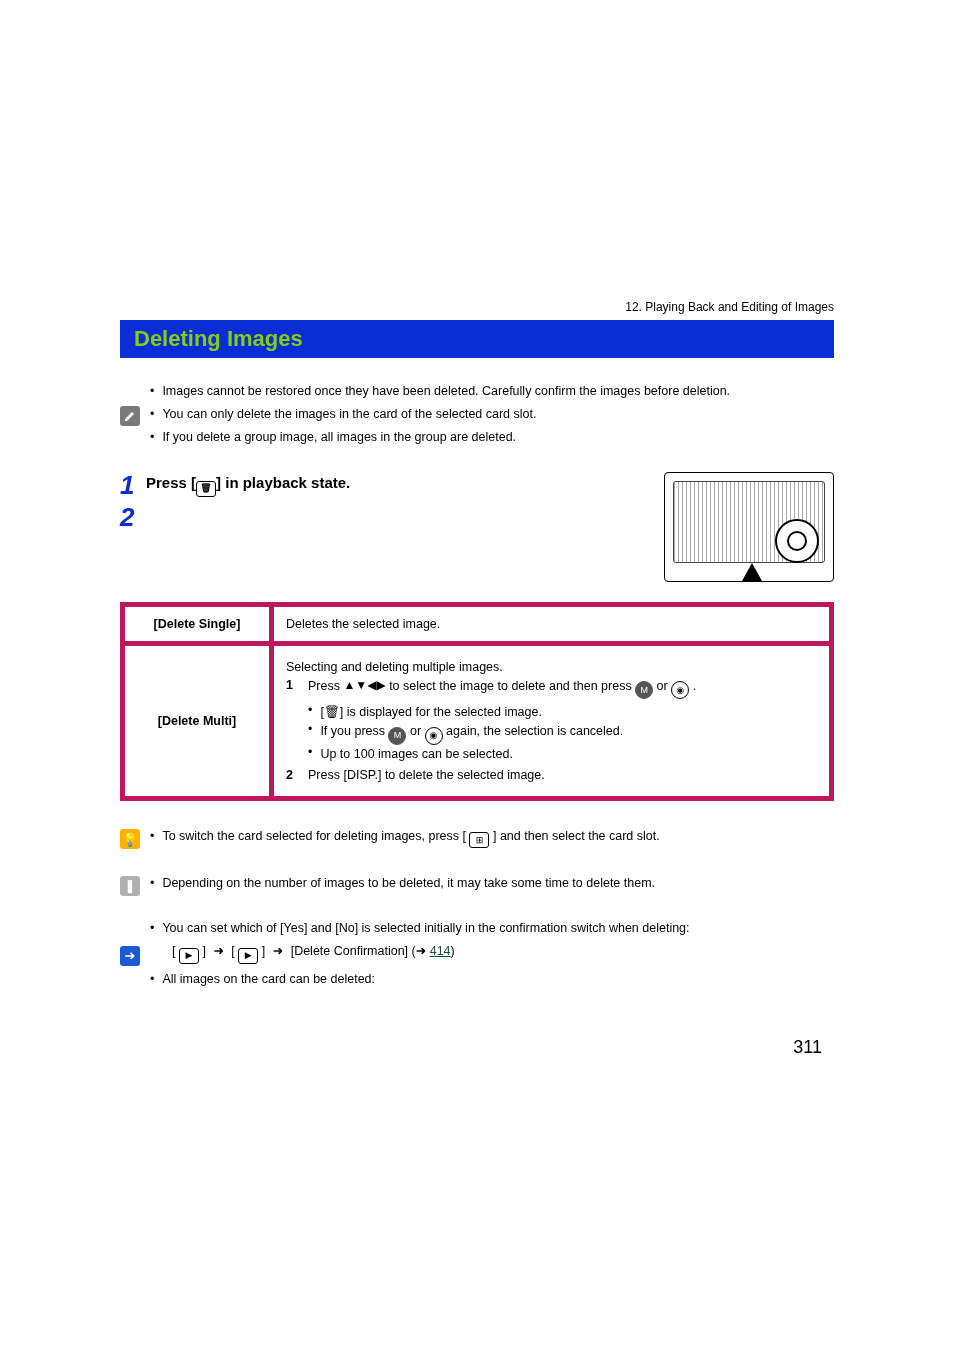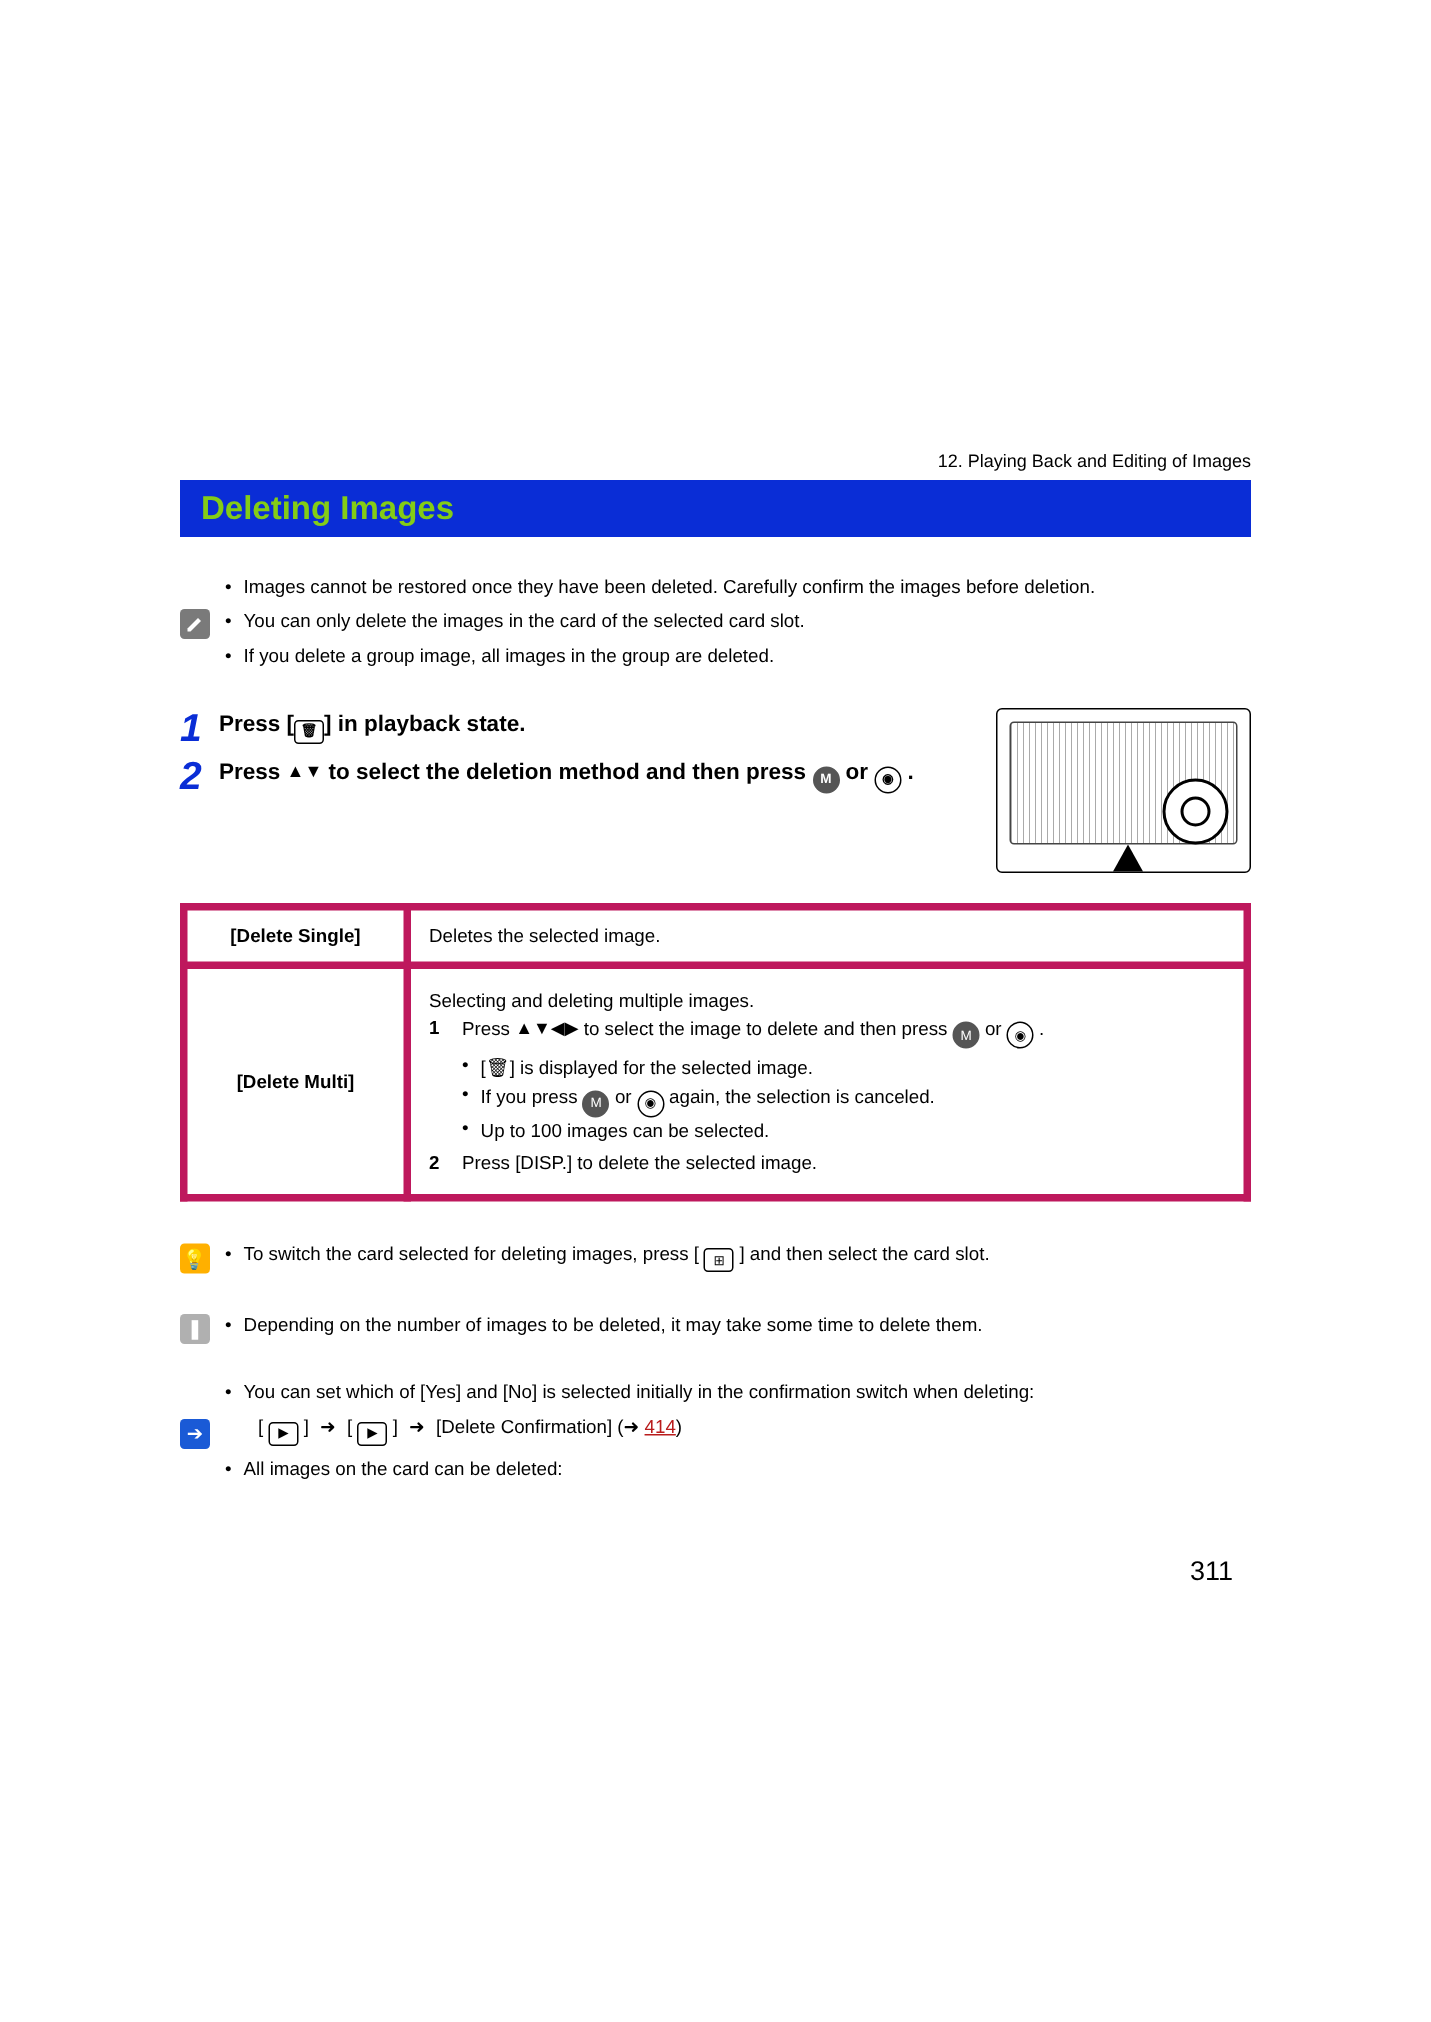--- a/index.html
+++ b/index.html
@@ -170,21 +170,21 @@
     border: 1px solid #000;
     border-radius: 3px;
     font-size: 9px;
     background: #fff;
   }
   .inline-icon.dark { background: #555; color: #fff; border-color: #555; }
   .inline-icon.round { border-radius: 50%; width: 16px; height: 16px; padding: 0; }
 
   .menu-path { margin-left: 22px; font-size: 12.5px; margin-top: 2px; margin-bottom: 6px; }
   .menu-arrow { margin: 0 4px; }
-  .link-num { color: #b91c1c; }
+  .link-num { color: #14532d; }
 
   .page-num {
     position: absolute;
     right: 132px;
     bottom: 290px;
     font-size: 18px;
   }
 </style>
 </head>
 <body>
@@ -217,24 +217,20 @@
   <div class="steps-row">
     <div class="steps">
       <div class="step">
         <div class="step-num">1</div>
         <div class="step-body">
           <span>Press [</span><span class="inline-icon">🗑</span><span>] in playback state.</span>
         </div>
       </div>
       <div class="step">
         <div class="step-num">2</div>
-        <div class="step-body">
-          <span>Press </span><span class="tri">▲▼</span><span> to select the deletion method and then press </span>
-          <span class="inline-icon dark round">M</span><span> or </span><span class="inline-icon round">◉</span><span> .</span>
-        </div>
       </div>
     </div>
     <div class="camera-box">
       <div class="camera-body"></div>
       <div class="camera-dial"></div>
       <div class="camera-arrow"></div>
     </div>
   </div>
 
   <table class="opts">

